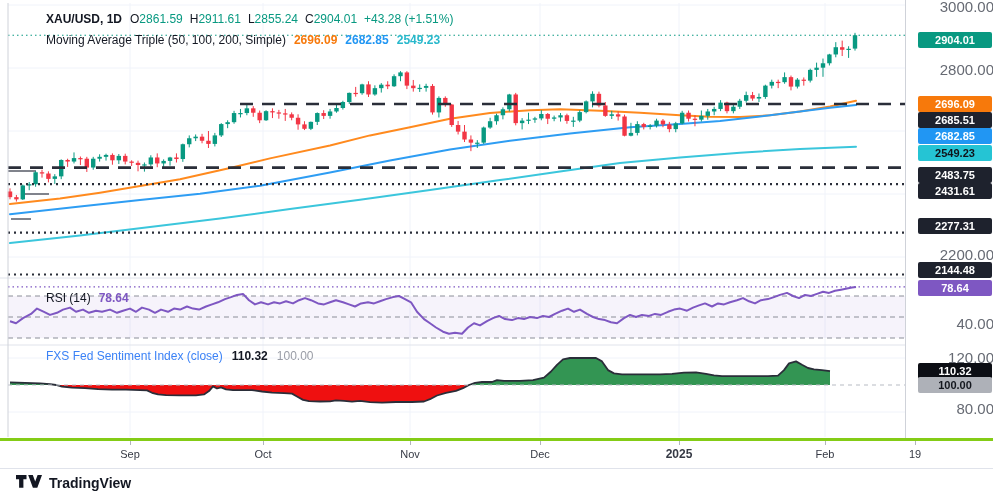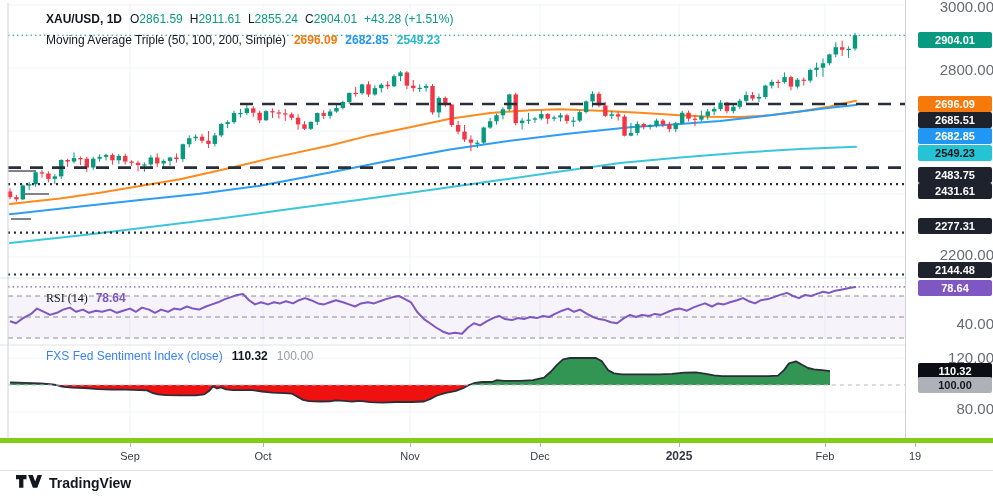--- a/index.html
+++ b/index.html
@@ -7,21 +7,21 @@
          font-family:"Liberation Sans",sans-serif;-webkit-font-smoothing:antialiased;}
   #cv{position:absolute;left:0;top:0;z-index:1;}
   .ovl{position:absolute;z-index:3;white-space:nowrap;}
   .legend{font-size:12px;color:#131722;cursor:default;margin-left:32px;}
   #paxis{position:absolute;left:905px;top:0;width:88px;height:465px;z-index:2;
          background:#fff;border-left:1px solid #cfd2d9;cursor:ns-resize;}
   .axlab{position:absolute;left:0;width:100%;text-align:right;font-size:15px;color:#666a73;height:14px;line-height:14px;}
   .badge{position:absolute;left:12px;width:74px;height:16px;border-radius:2px;
          font-size:11px;font-weight:700;display:flex;align-items:center;justify-content:center;}
   #taxis{position:absolute;left:0;top:438px;width:993px;height:27px;z-index:2;background:#fff;
-         border-top:5px solid #84cc16;border-bottom:1px solid #e0e3eb;cursor:ew-resize;}
+         border-top:3px solid #84cc16;border-bottom:1px solid #e0e3eb;cursor:ew-resize;}
   .tick{position:absolute;top:7px;transform:translateX(-50%);font-size:11px;color:#363a45;}
   .tick.bold{font-weight:700;font-size:12px;top:6px;}
   .footer{display:flex;align-items:flex-start;gap:7px;color:#131722;font-size:14px;font-weight:600;
           text-decoration:none;cursor:pointer;}
 </style>
 </head>
 <body>
 
 <div class="chart">
   <svg id="cv" width="993" height="503">
@@ -335,21 +335,21 @@
       <polygon points="10,382.3 25,382.8 40,383.4 50,384.2 56,385.0 62,386.6 72,387.7 85,388.2 98,389.1 112,389.6 126,389.6 140,390.1 147,390.4 152,392.8 158,394.4 166,395.1 180,395.3 196,395.3 204,394.4 209,391.1 213,386.4 217,388.5 221,387.4 226,389.3 233,390.1 252,390.1 262,391.5 272,392.6 284,393.1 292,393.6 297,396.5 303,399.9 309,401.2 320,401.5 330,401.3 336,400.3 344,400.9 352,401.6 360,400.8 370,402.1 382,402.6 396,402.0 412,402.0 424,401.5 430,399.2 437,395.5 446,392.8 456,390.9 463,388.2 469,385.0 475,382.8 482,382.0 492,382.0 497,380.1 504,380.8 520,380.8 533,380.1 544,377.6 551,371.5 557,364.8 563,359.4 570,358.0 596,358.0 602,361.4 608,370.1 614,373.4 622,374.3 660,374.3 672,373.9 684,372.6 696,372.3 706,373.8 714,375.4 722,376.1 768,376.1 778,375.6 784,370.1 789,363.4 796,361.4 802,364.8 808,368.0 814,369.3 822,370.1 830,371.1 830,385 10,385" fill="#ef1010" clip-path="url(#clipBelow)"></polygon>
       <polyline points="10,382.3 25,382.8 40,383.4 50,384.2 56,385.0 62,386.6 72,387.7 85,388.2 98,389.1 112,389.6 126,389.6 140,390.1 147,390.4 152,392.8 158,394.4 166,395.1 180,395.3 196,395.3 204,394.4 209,391.1 213,386.4 217,388.5 221,387.4 226,389.3 233,390.1 252,390.1 262,391.5 272,392.6 284,393.1 292,393.6 297,396.5 303,399.9 309,401.2 320,401.5 330,401.3 336,400.3 344,400.9 352,401.6 360,400.8 370,402.1 382,402.6 396,402.0 412,402.0 424,401.5 430,399.2 437,395.5 446,392.8 456,390.9 463,388.2 469,385.0 475,382.8 482,382.0 492,382.0 497,380.1 504,380.8 520,380.8 533,380.1 544,377.6 551,371.5 557,364.8 563,359.4 570,358.0 596,358.0 602,361.4 608,370.1 614,373.4 622,374.3 660,374.3 672,373.9 684,372.6 696,372.3 706,373.8 714,375.4 722,376.1 768,376.1 778,375.6 784,370.1 789,363.4 796,361.4 802,364.8 808,368.0 814,369.3 822,370.1 830,371.1" fill="none" stroke="#2a2e39" stroke-width="1.8" stroke-linejoin="round"></polyline>
       <line x1="8" x2="905" y1="385" y2="385" stroke="#b8bbc4" stroke-width="1.2" stroke-dasharray="4 4"></line>
       <line x1="0" x2="993" y1="278" y2="278" stroke="#e0e3eb" stroke-width="1"></line>
       <line x1="0" x2="993" y1="345" y2="345" stroke="#e0e3eb" stroke-width="1"></line>
       <line x1="8" x2="8" y1="3" y2="437" stroke="#cfd2d9" stroke-width="1"></line>
     </svg>
 
   <div class="ovl legend" style="left:14px;top:12px;" id="legend1"><span style="color:#131722;font-weight:700;margin-right:8px;">XAU/USD, 1D</span><span style="color:#131722;">O</span><span style="color:#089981;margin-right:7px;">2861.59</span><span style="color:#131722;">H</span><span style="color:#089981;margin-right:7px;">2911.61</span><span style="color:#131722;">L</span><span style="color:#089981;margin-right:7px;">2855.24</span><span style="color:#131722;">C</span><span style="color:#089981;margin-right:7px;">2904.01</span><span style="color:#089981;">+43.28 (+1.51%)</span></div>
   <div class="ovl legend" style="left:14px;top:33px;" id="legend2"><span style="color:#131722;margin-right:8px;">Moving Average Triple (50, 100, 200, Simple)</span><span style="color:#f7790b;margin-right:8px;font-weight:700;">2696.09</span><span style="color:#2196f3;margin-right:8px;font-weight:700;">2682.85</span><span style="color:#28b8cc;margin-right:8px;font-weight:700;">2549.23</span></div>
-  <div class="ovl legend" style="left:14px;top:291px;" id="legend3"><span style="color:#131722;margin-right:8px;font-family:Liberation Serif, serif;">RSI (14)</span><span style="color:#7e57c2;font-weight:700;">78.64</span></div>
+  <div class="ovl legend" style="left:14px;top:291px;" id="legend3"><span style="color:#131722;margin-right:8px;">RSI (14)</span><span style="color:#7e57c2;font-weight:700;">78.64</span></div>
   <div class="ovl legend" style="left:14px;top:349px;" id="legend4"><span style="color:#3b82f6;margin-right:9px;">FXS Fed Sentiment Index (close)</span><span style="color:#131722;font-weight:700;margin-right:9px;">110.32</span><span style="color:#9a9da6;">100.00</span></div>
 
   <div id="paxis">
       <div class="axlab" style="top: 0px;">3000.00</div>
       <div class="axlab" style="top: 63px;">2800.00</div>
       <div class="axlab" style="top: 248px;">2200.00</div>
       <div class="axlab" style="top: 317px;">40.00</div>
       <div class="axlab" style="top: 351px;">120.00</div>
       <div class="axlab" style="top: 402px;">80.00</div>
       <div class="badge" style="top: 32px; background: rgb(8, 153, 129); color: rgb(255, 255, 255);">2904.01</div>

